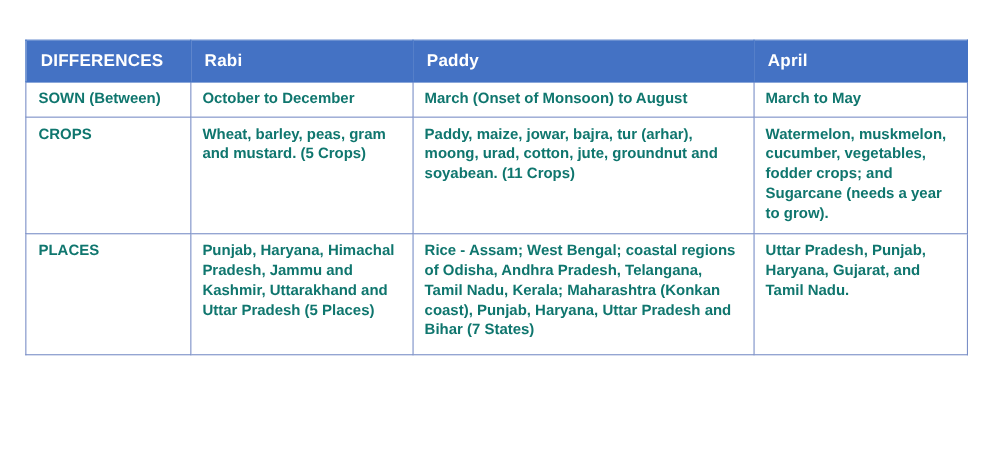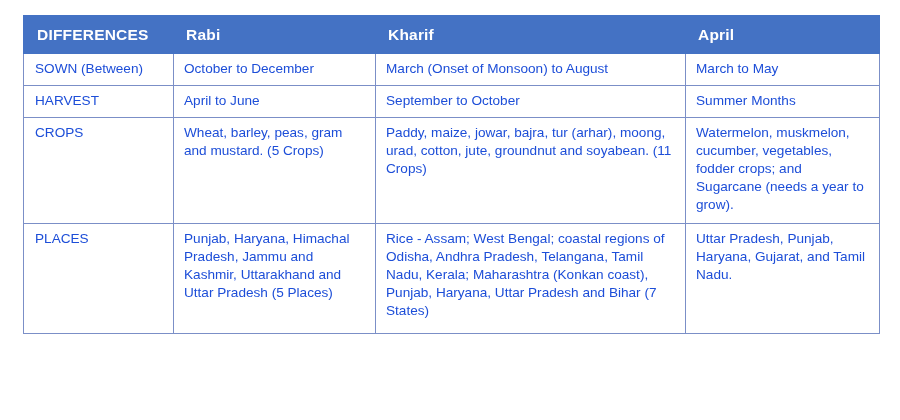--- a/index.html
+++ b/index.html
@@ -9,21 +9,21 @@
   body {
     width: 900px;
     height: 420px;
     background: #ffffff;
     font-family: "Liberation Sans", sans-serif;
     overflow: hidden;
   }
   .table-wrap {
     position: absolute;
     left: 23px;
-    top: 15px;
+    top: 36px;
     width: 856px;
   }
   table.crop-table {
     border-collapse: collapse;
     table-layout: fixed;
     width: 856px;
     border: 1px solid #6a7fc0;
   }
   table.crop-table col.c-diff  { width: 150px; }
   table.crop-table col.c-rabi  { width: 202px; }
@@ -46,24 +46,25 @@
   }
   thead th.left-head {
     text-align: left;
     padding-left: 13px;
   }
   tbody td {
     border: 1px solid #7b8fc7;
     padding: 6px 10px 7px 10px;
     font-size: 13.6px;
     line-height: 1.32;
-    color: #1d4ed8;
+    color: #0f766e;
     vertical-align: top;
     background: #ffffff;
     box-sizing: border-box;
+    font-weight: bold;
   }
   tbody tr.r-sown td,
   tbody tr.r-harvest td { height: 27px; }
   tbody tr.r-water td   { height: 56px; }
   tbody tr.r-crops td   { height: 106px; }
   tbody tr.r-places td  { height: 110px; }
 
   tbody td.label-cell {
     padding-left: 11px;
   }
@@ -80,51 +81,37 @@
     <colgroup>
       <col class="c-diff">
       <col class="c-rabi">
       <col class="c-khar">
       <col class="c-zaid">
     </colgroup>
     <thead>
       <tr>
         <th class="left-head">DIFFERENCES</th>
         <th>Rabi</th>
-        <th>Kharif</th>
+        <th>Paddy</th>
         <th>April</th>
       </tr>
     </thead>
     <tbody>
       <tr class="r-sown">
         <td class="label-cell">
             <span class="cell-text">SOWN (Between)</span>
           </td>
         <td>
             <span class="cell-text">October to December</span>
           </td>
         <td>
             <span class="cell-text">March (Onset of Monsoon) to August</span>
           </td>
         <td>
             <span class="cell-text">March to May</span>
-          </td>
-      </tr>
-      <tr class="r-harvest">
-        <td class="label-cell">
-            <span class="cell-text">HARVEST</span>
-          </td>
-        <td>
-            <span class="cell-text">April to June</span>
-          </td>
-        <td>
-            <span class="cell-text">September to October</span>
-          </td>
-        <td>
-            <span class="cell-text">Summer Months</span>
           </td>
       </tr>
       <tr class="r-crops">
         <td class="label-cell">
             <span class="cell-text">CROPS</span>
           </td>
         <td>
             <span class="cell-text">Wheat, barley, peas, gram and mustard. (5 Crops)</span>
           </td>
         <td>

